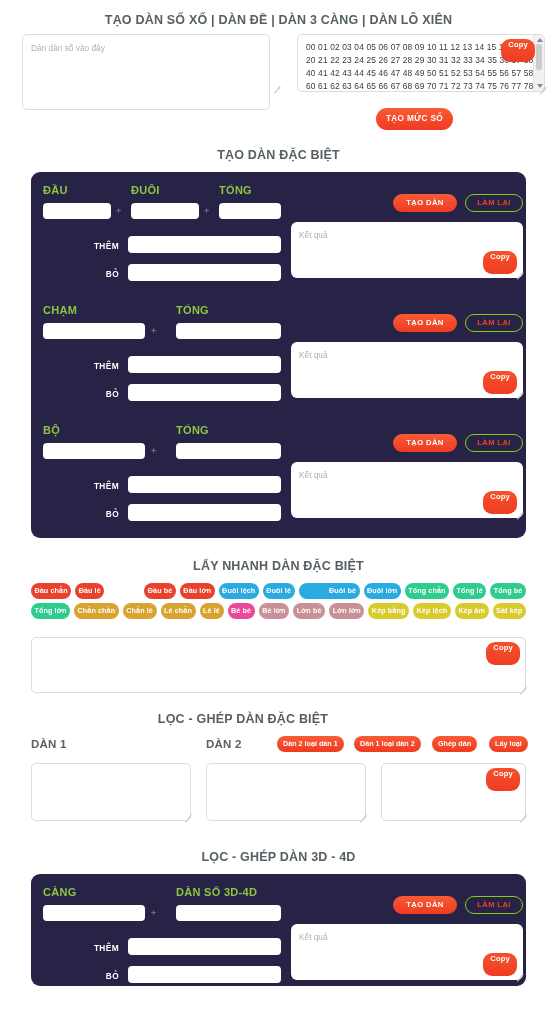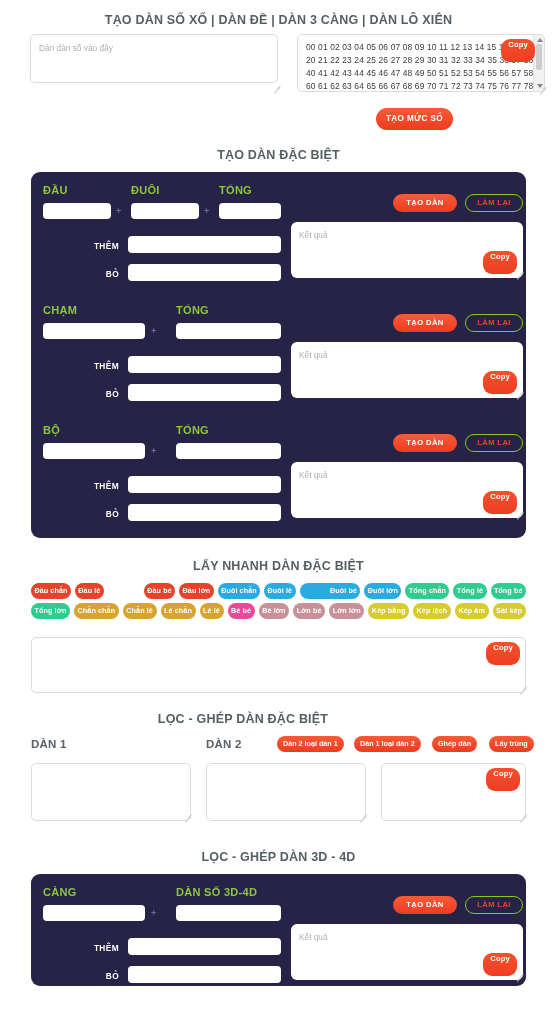--- a/index.html
+++ b/index.html
@@ -61,21 +61,21 @@
     font-weight: bold;
     border: none;
     border-radius: 9px;
     padding: 2px 7px 13px;
     line-height: 1;
     cursor: pointer;
     letter-spacing: .2px;
   }
 
   
-  #top-paste { position: absolute; left: 30px; top: 34px; width: 248px; height: 49px; }
+  #top-paste { position: absolute; left: 22px; top: 34px; width: 248px; height: 76px; }
   #top-result-wrap { position: absolute; left: 297px; top: 34px; width: 248px; height: 58px; }
   #top-result {
     width: 100%; height: 100%;
     font-size: 8.4px;
     letter-spacing: .15px;
     padding: 6px 16px 6px 8px;
     color: #3b3b3b;
     white-space: pre;
   }
   .fake-scroll {
@@ -309,21 +309,21 @@
     </div>
   </div>
 
   <div class="section-title" style="position:absolute;left:0;top:560px;width:557px;">LẤY NHANH DÀN ĐẶC BIỆT</div>
 
   <div id="chips">
       <button class="chip" style="background: rgb(232, 65, 44);">Đầu chẵn</button>
       <button class="chip" style="background: rgb(232, 65, 44);">Đầu lẻ</button>
       <button class="chip" style="background: rgb(232, 65, 44); margin-left: 36px;">Đầu bé</button>
       <button class="chip" style="background: rgb(232, 65, 44);">Đầu lớn</button>
-      <button class="chip" style="background: rgb(41, 171, 226);">Đuôi chẵn</button>
+      <button class="chip" style="background: rgb(41, 171, 226);">Đuôi lệch</button>
       <button class="chip" style="background: rgb(41, 171, 226);">Đuôi lẻ</button>
       <button class="chip" style="background: rgb(41, 171, 226); padding-left: 30px;">Đuôi bé</button>
       <button class="chip" style="background: rgb(41, 171, 226);">Đuôi lớn</button>
       <button class="chip" style="background: rgb(46, 204, 143);">Tổng chẵn</button>
       <button class="chip" style="background: rgb(46, 204, 143);">Tổng lẻ</button>
       <button class="chip" style="background: rgb(46, 204, 143);">Tổng bé</button>
       <button class="chip" style="background: rgb(46, 204, 143);">Tổng lớn</button>
       <button class="chip" style="background: rgb(216, 163, 46);">Chẵn chẵn</button>
       <button class="chip" style="background: rgb(216, 163, 46);">Chẵn lẻ</button>
       <button class="chip" style="background: rgb(216, 163, 46);">Lẻ chẵn</button>
@@ -345,21 +345,21 @@
   </div>
 
   <div class="section-title" style="position:absolute;left:0;top:713px;width:486px;">LỌC - GHÉP DÀN ĐẶC BIỆT</div>
 
   <div class="col-title" style="left:31px;top:738px;">DÀN 1</div>
   <div class="col-title" style="left:206px;top:738px;">DÀN 2</div>
 
   <button class="mini-btn" style="left:277px;top:736px;">Dàn 2 loại dàn 1</button>
   <button class="mini-btn" style="left:354px;top:736px;">Dàn 1 loại dàn 2</button>
   <button class="mini-btn" style="left:432px;top:736px;">Ghép dàn</button>
-  <button class="mini-btn" style="left:489px;top:736px;">Lấy trùng</button>
+  <button class="mini-btn" style="left:489px;top:736px;">Lấy loại</button>
 
   <div style="position:absolute;left:31px;top:763px;width:160px;height:58px;">
     <textarea class="ta" style="width: 100%; height: 100%;"></textarea>
     <span class="ta-grip" style="right:-1px;bottom:-1px;"></span>
   </div>
   <div style="position:absolute;left:206px;top:763px;width:160px;height:58px;">
     <textarea class="ta" style="width: 100%; height: 100%;"></textarea>
     <span class="ta-grip" style="right:-1px;bottom:-1px;"></span>
   </div>
   <div style="position:absolute;left:381px;top:763px;width:145px;height:58px;">

